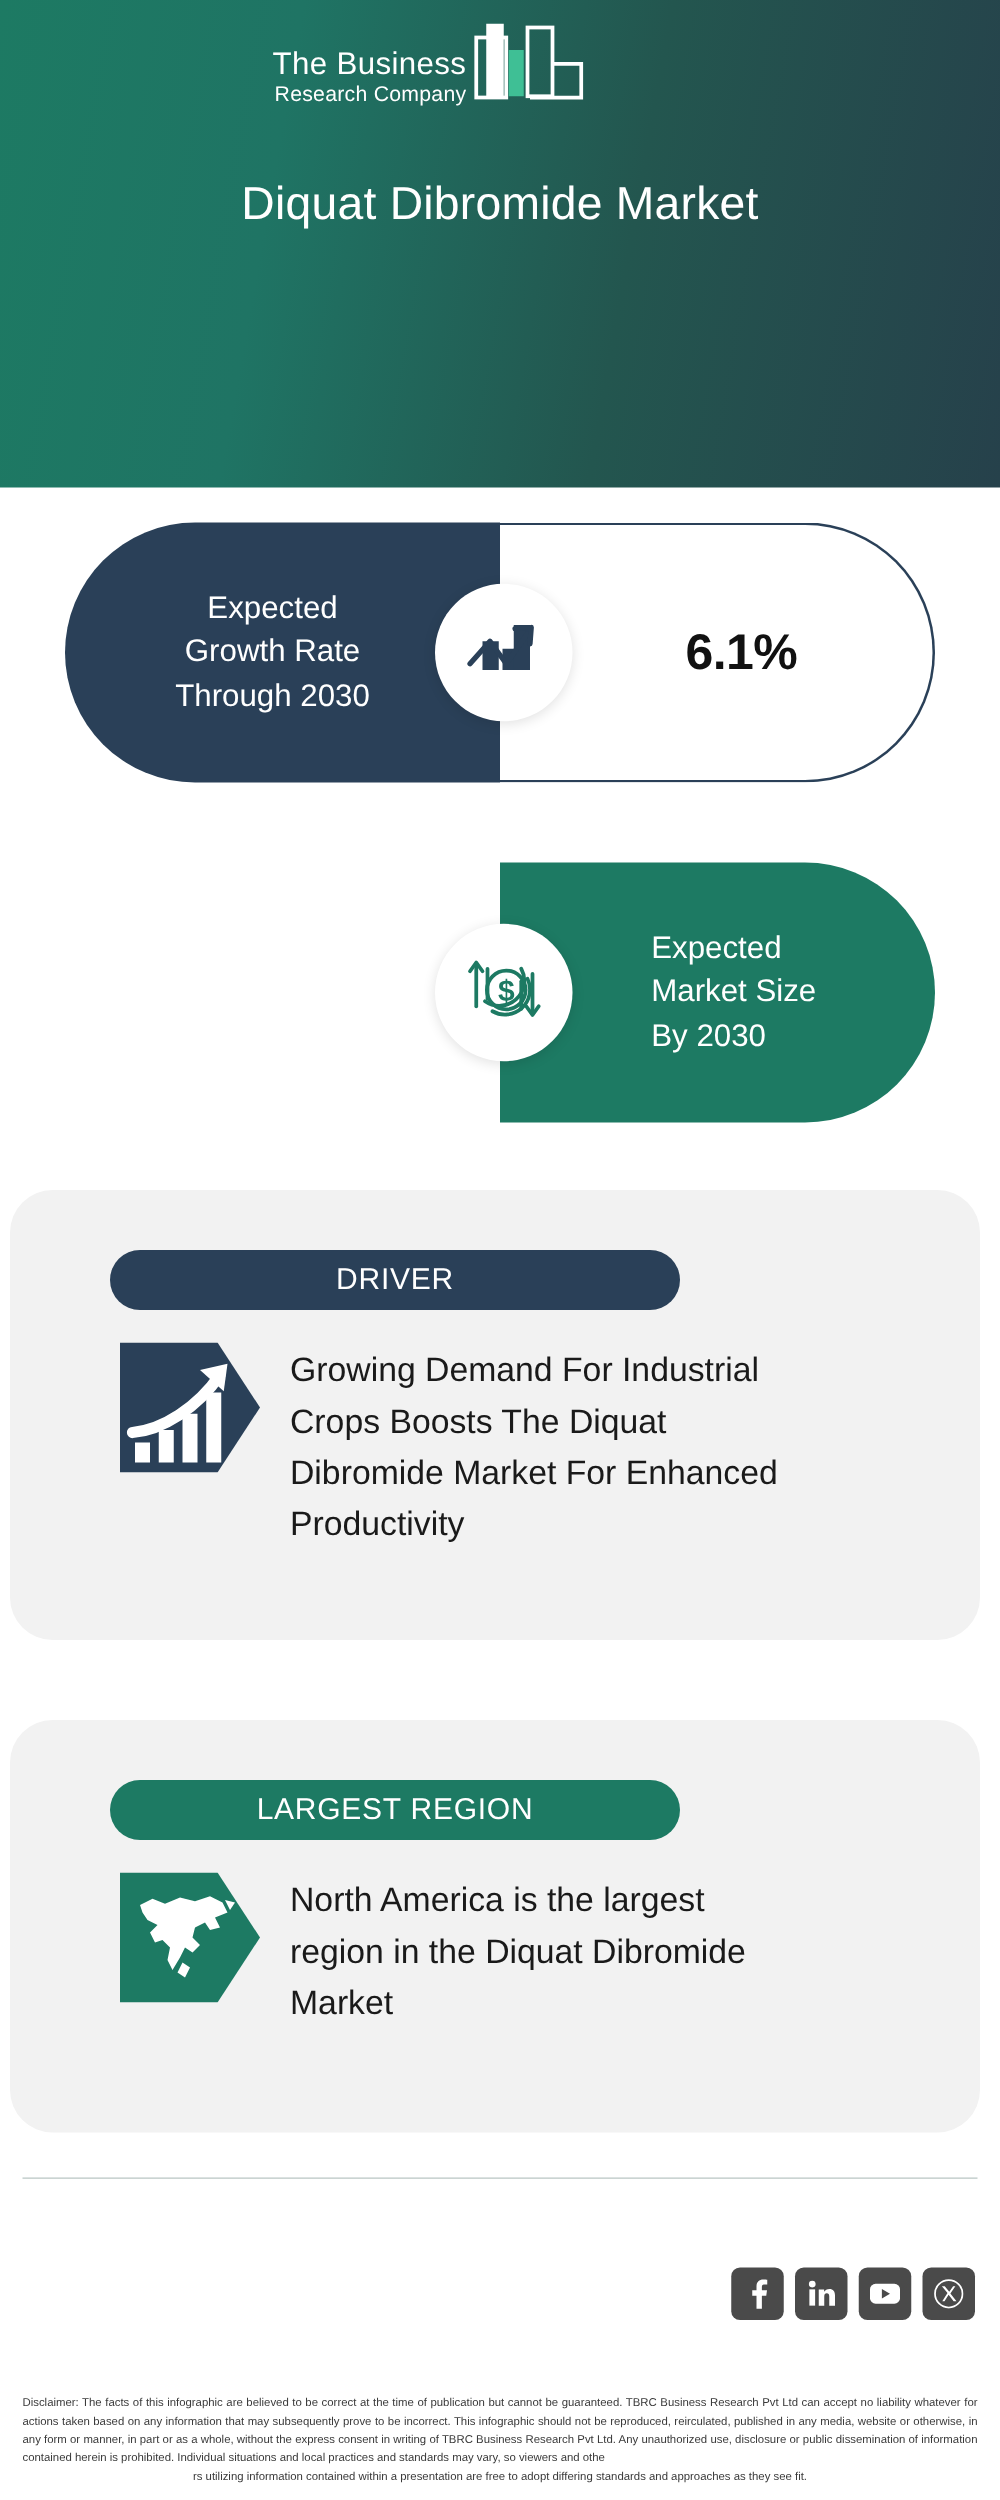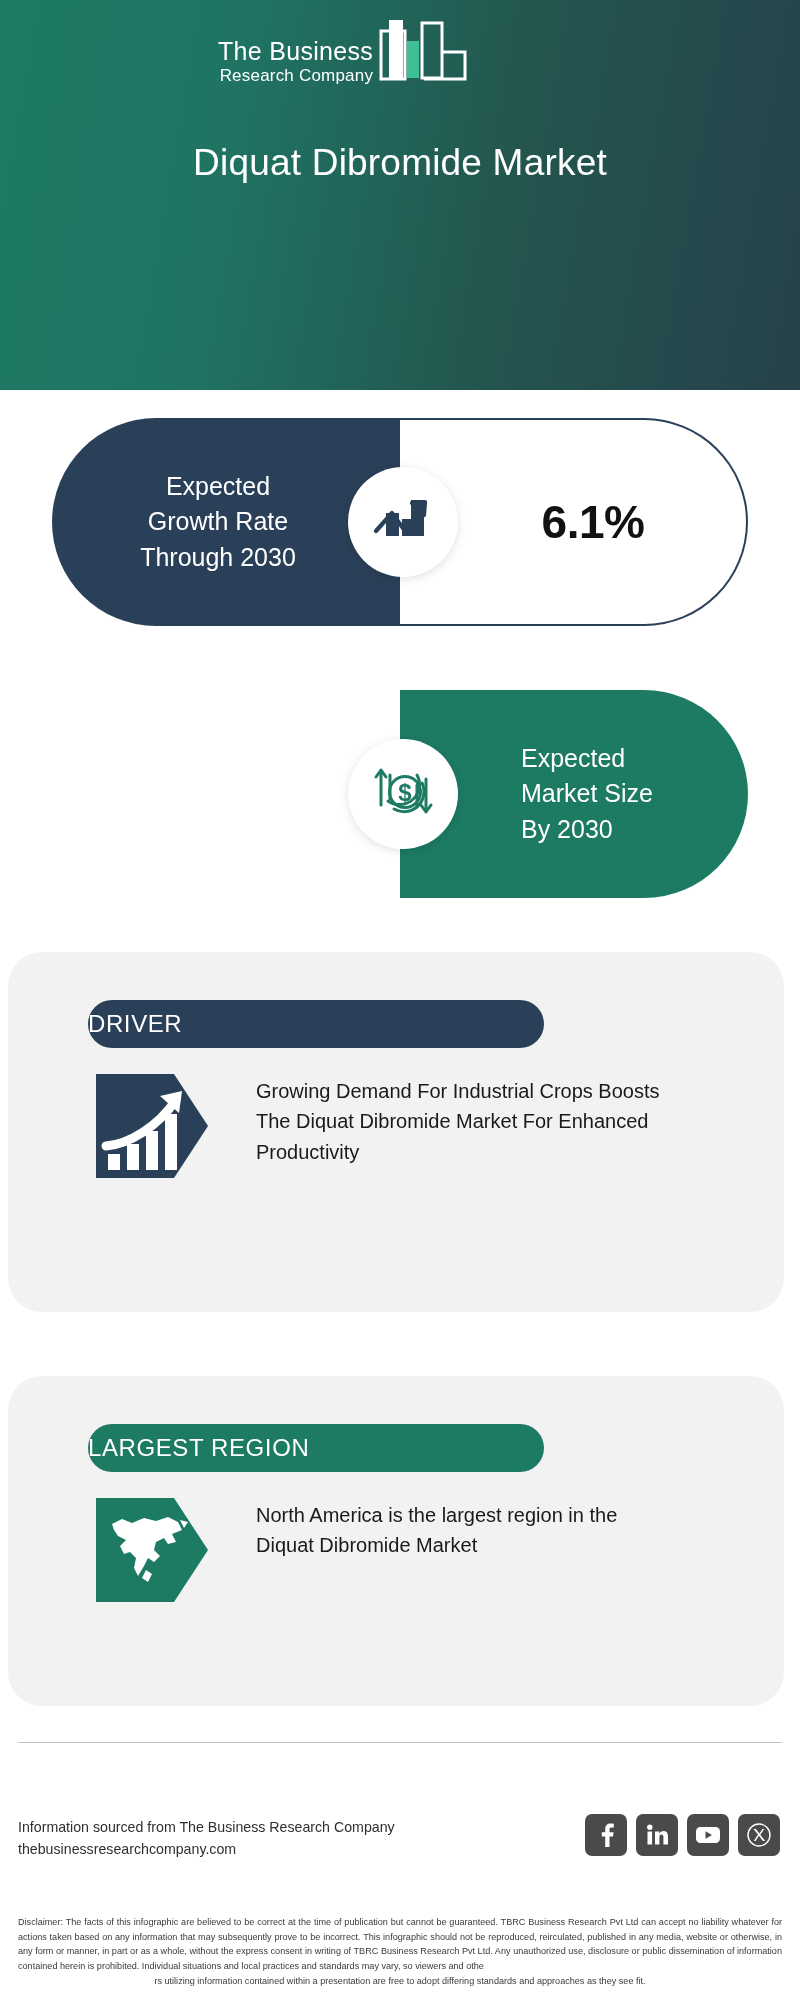--- a/index.html
+++ b/index.html
@@ -108,21 +108,21 @@
     border: 2.5px solid #2a4058;
     border-left: none;
     border-radius: 0 104px 104px 0;
     background: #ffffff;
     display: flex;
     align-items: center;
     justify-content: center;
   }
   .c1-value {
     color: #111111;
-    font-size: 46px;
+    font-size: 40px;
     font-weight: 700;
     padding-left: 40px;
     letter-spacing: -0.5px;
   }
 
   
   .c2-left {
     left: 0;
     border: 2.5px solid #1d7a63;
     border-right: none;
@@ -186,21 +186,21 @@
 
   .pill {
     position: absolute;
     left: 80px;
     top: 48px;
     width: 456px;
     height: 48px;
     border-radius: 24px;
     display: flex;
     align-items: center;
-    justify-content: flex-start;
+    justify-content: center;
   }
   .pill-dark  { background: #2a4058; }
   .pill-green { background: #1d7a63; }
   .pill-label {
     color: #ffffff;
     font-size: 24px;
     letter-spacing: 0.6px;
   }
 
   .panel-body {
@@ -211,25 +211,24 @@
     align-items: flex-start;
   }
   .panel-icon {
     width: 114px;
     height: 104px;
     flex: 0 0 auto;
     margin-right: 22px;
   }
   .panel-text {
     color: #1a1a1a;
-    font-size: 20px;
+    font-size: 27px;
     line-height: 1.52;
     max-width: 410px;
     padding-top: 2px;
-    margin-left: 24px;
   }
 
   
   .footer-rule {
     position: absolute;
     left: 18px;
     top: 1742px;
     width: 764px;
     height: 1px;
     background: #b9c6c4;
@@ -390,24 +389,20 @@
         <path d="M84 22 L92 24 L88 30 Z" fill="#ffffff"></path>
       </svg>
     </span>
     <div class="panel-text">North America is the largest region in the Diquat Dibromide Market</div>
   </div>
 </div>
 
 <div class="footer-rule"></div>
 
 <div class="footer">
-  <div class="footer-source">
-    <div>Information sourced from The Business Research Company</div>
-    <div>thebusinessresearchcompany.com</div>
-  </div>
 
   <div class="socials">
     <a class="social">
       <svg width="22" height="26" viewBox="0 0 22 26">
         <path d="M14.5 25 V14.5 H18 L18.6 10.2 H14.5 V7.6 C14.5 6.4 14.9 5.6 16.7 5.6 H18.8 V1.7 C18.4 1.65 17.1 1.5 15.6 1.5 C12.4 1.5 10.2 3.4 10.2 6.9 V10.2 H6.8 V14.5 H10.2 V25 Z" fill="#ffffff"></path>
       </svg>
     </a>
     <a class="social">
       <svg width="24" height="24" viewBox="0 0 24 24">
         <rect x="2.5" y="8.5" width="4.6" height="13" fill="#ffffff"></rect>

